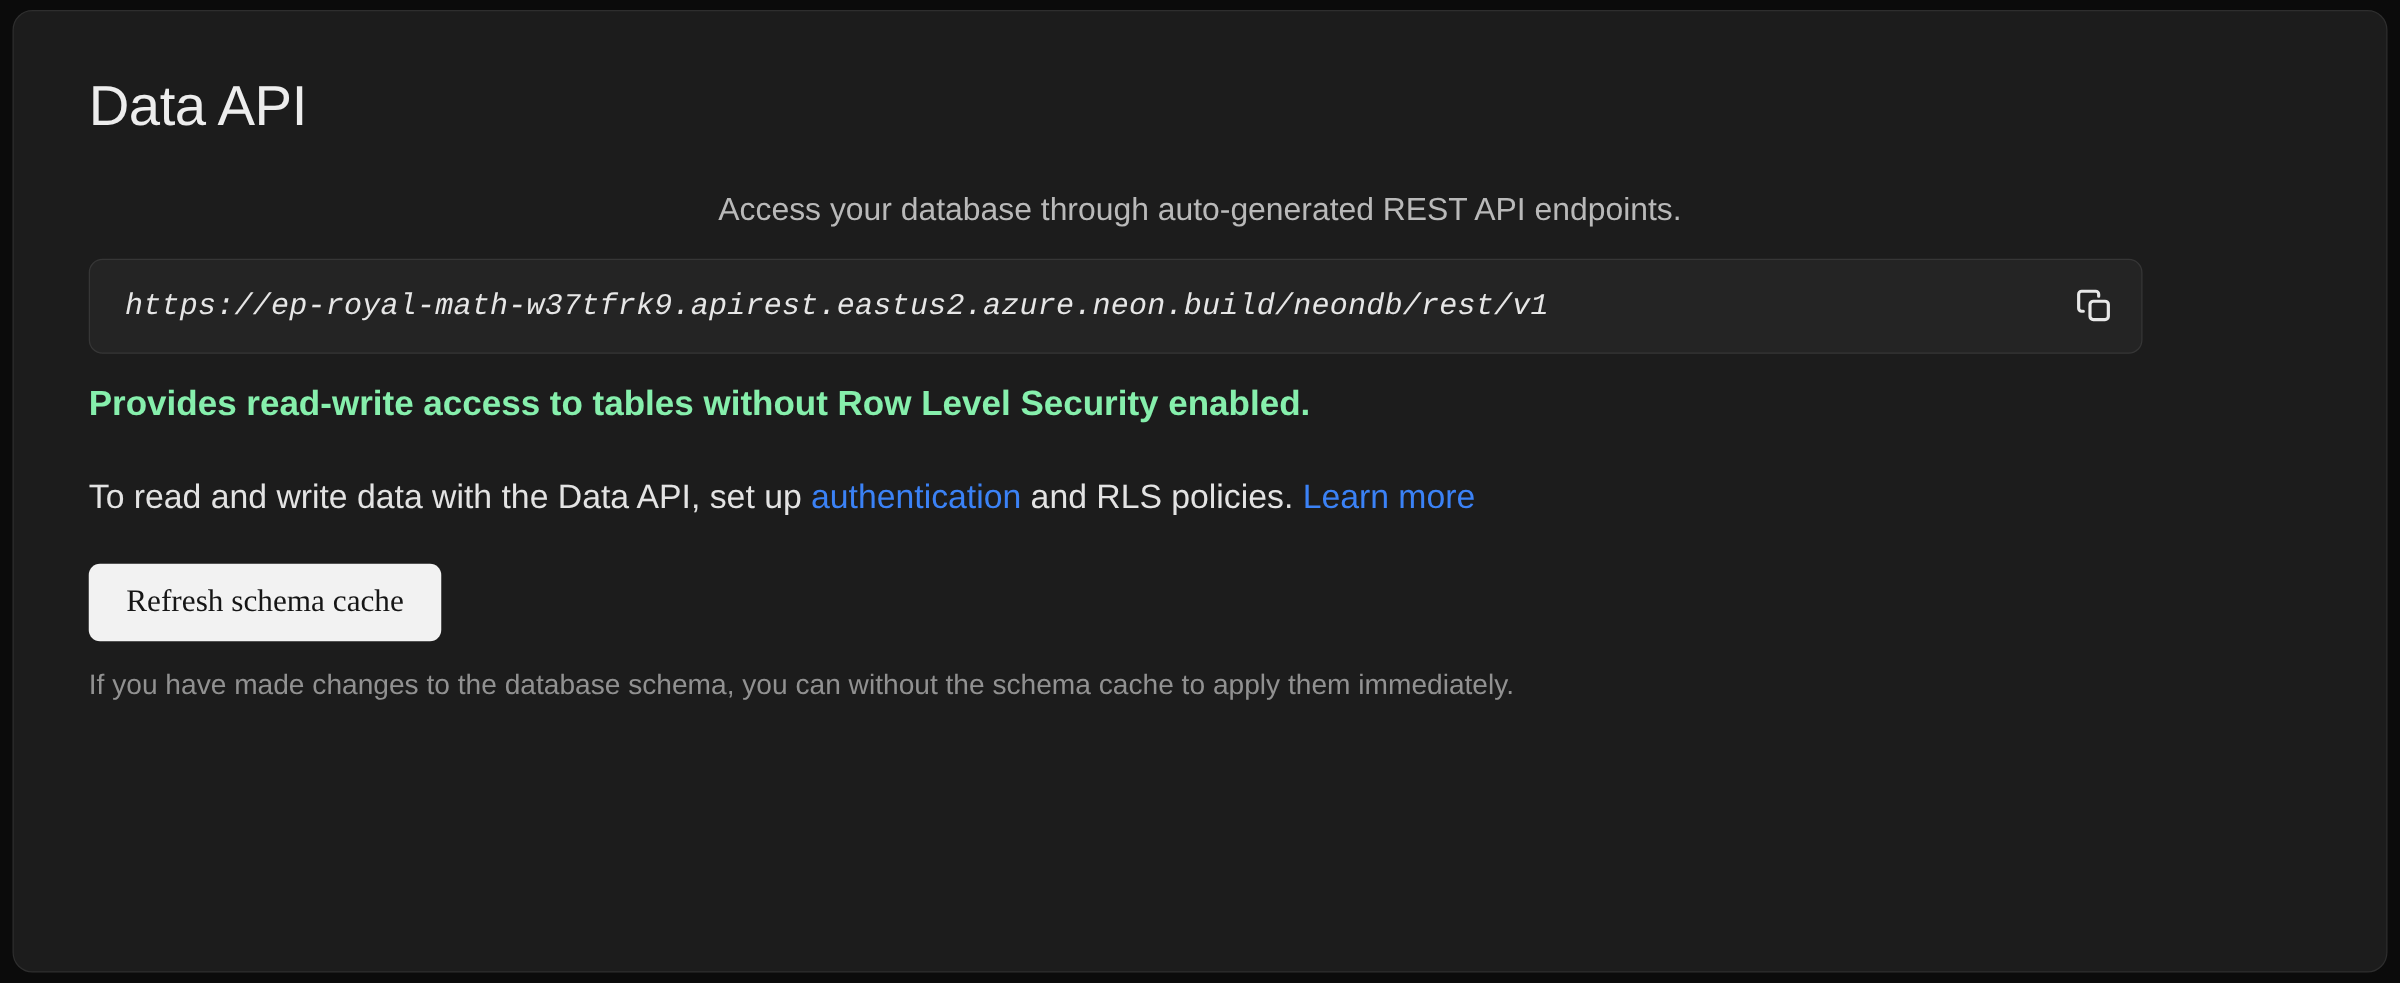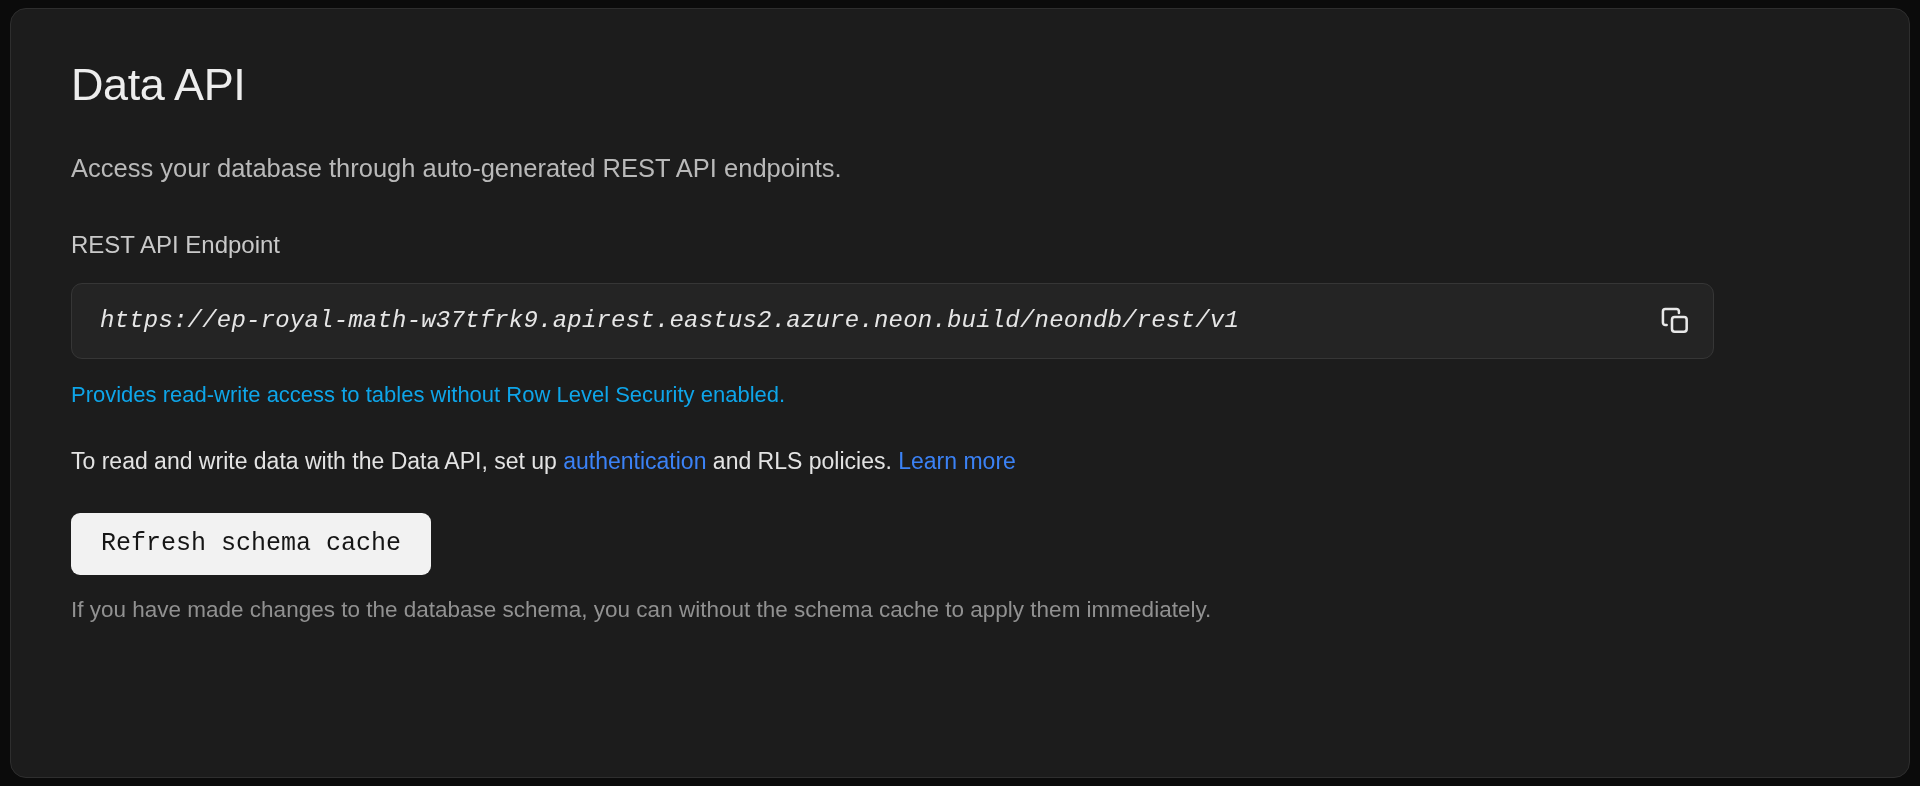--- a/index.html
+++ b/index.html
@@ -43,20 +43,21 @@
     letter-spacing: -0.4px;
     line-height: 1.05;
   }
 
   .card-desc {
     margin: 0;
     padding-top: 44px;
     font-size: 25.5px;
     color: #b9b9b9;
     line-height: 1.3;
+    text-align: center;
   }
 
   .field-label {
     padding-top: 44px;
     font-size: 24px;
     color: #c9c9c9;
     line-height: 1.3;
   }
 
   .endpoint-row {
@@ -95,47 +96,48 @@
     justify-content: center;
     background: transparent;
     border: none;
     border-radius: 8px;
     cursor: pointer;
   }
   .copy-btn svg { display: block; }
 
   .help-text {
     padding-top: 22px;
-    font-size: 22px;
-    color: #0ea5e9;
+    font-size: 28px;
+    color: #86efac;
     line-height: 1.3;
+    font-weight: bold;
   }
 
   .info-line {
     padding-top: 38px;
-    font-size: 23px;
+    font-size: 27px;
     color: #e3e3e3;
     line-height: 1.3;
   }
   .info-line a {
     color: #3b82f6;
     text-decoration: none;
     cursor: pointer;
   }
 
   .refresh-btn {
     margin-top: 36px;
     display: inline-block;
     height: 62px;
     padding: 0 30px;
     background: #f2f2f2;
     color: #161616;
     border: none;
     border-radius: 9px;
-    font-family: Liberation Mono, monospace;
+    font-family: Liberation Serif, serif;
     font-size: 25px;
     line-height: 62px;
     cursor: pointer;
     text-align: right;
   }
 
   .footnote {
     padding-top: 20px;
     font-size: 22.5px;
     color: #919191;
@@ -146,21 +148,20 @@
 <body>
 
 <div class="page">
 
   <div class="card">
 
     <h1 class="card-title">Data API</h1>
 
     <p class="card-desc">Access your database through auto-generated REST API endpoints.</p>
 
-    <div class="field-label">REST API Endpoint</div>
 
     <div class="endpoint-row">
       <div class="endpoint-value" title="https://ep-royal-math-w37tfrk9.apirest.eastus2.azure.neon.build/neondb/rest/v1">https://ep-royal-math-w37tfrk9.apirest.eastus2.azure.neon.build/neondb/rest/v1</div>
 
       <div class="copy-btn">
         <span>
           <svg width="32" height="32" viewBox="0 0 24 24" fill="none" stroke="#e8e8e8" stroke-width="1.9" stroke-linecap="round" stroke-linejoin="round" aria-hidden="true">
             <rect x="9" y="9" width="11" height="11" rx="2"></rect>
             <path d="M5 15H4a1.8 1.8 0 0 1-1.8-1.8V4.8A1.8 1.8 0 0 1 4 3h8.4A1.8 1.8 0 0 1 14.2 4.8V6"></path>
           </svg>

